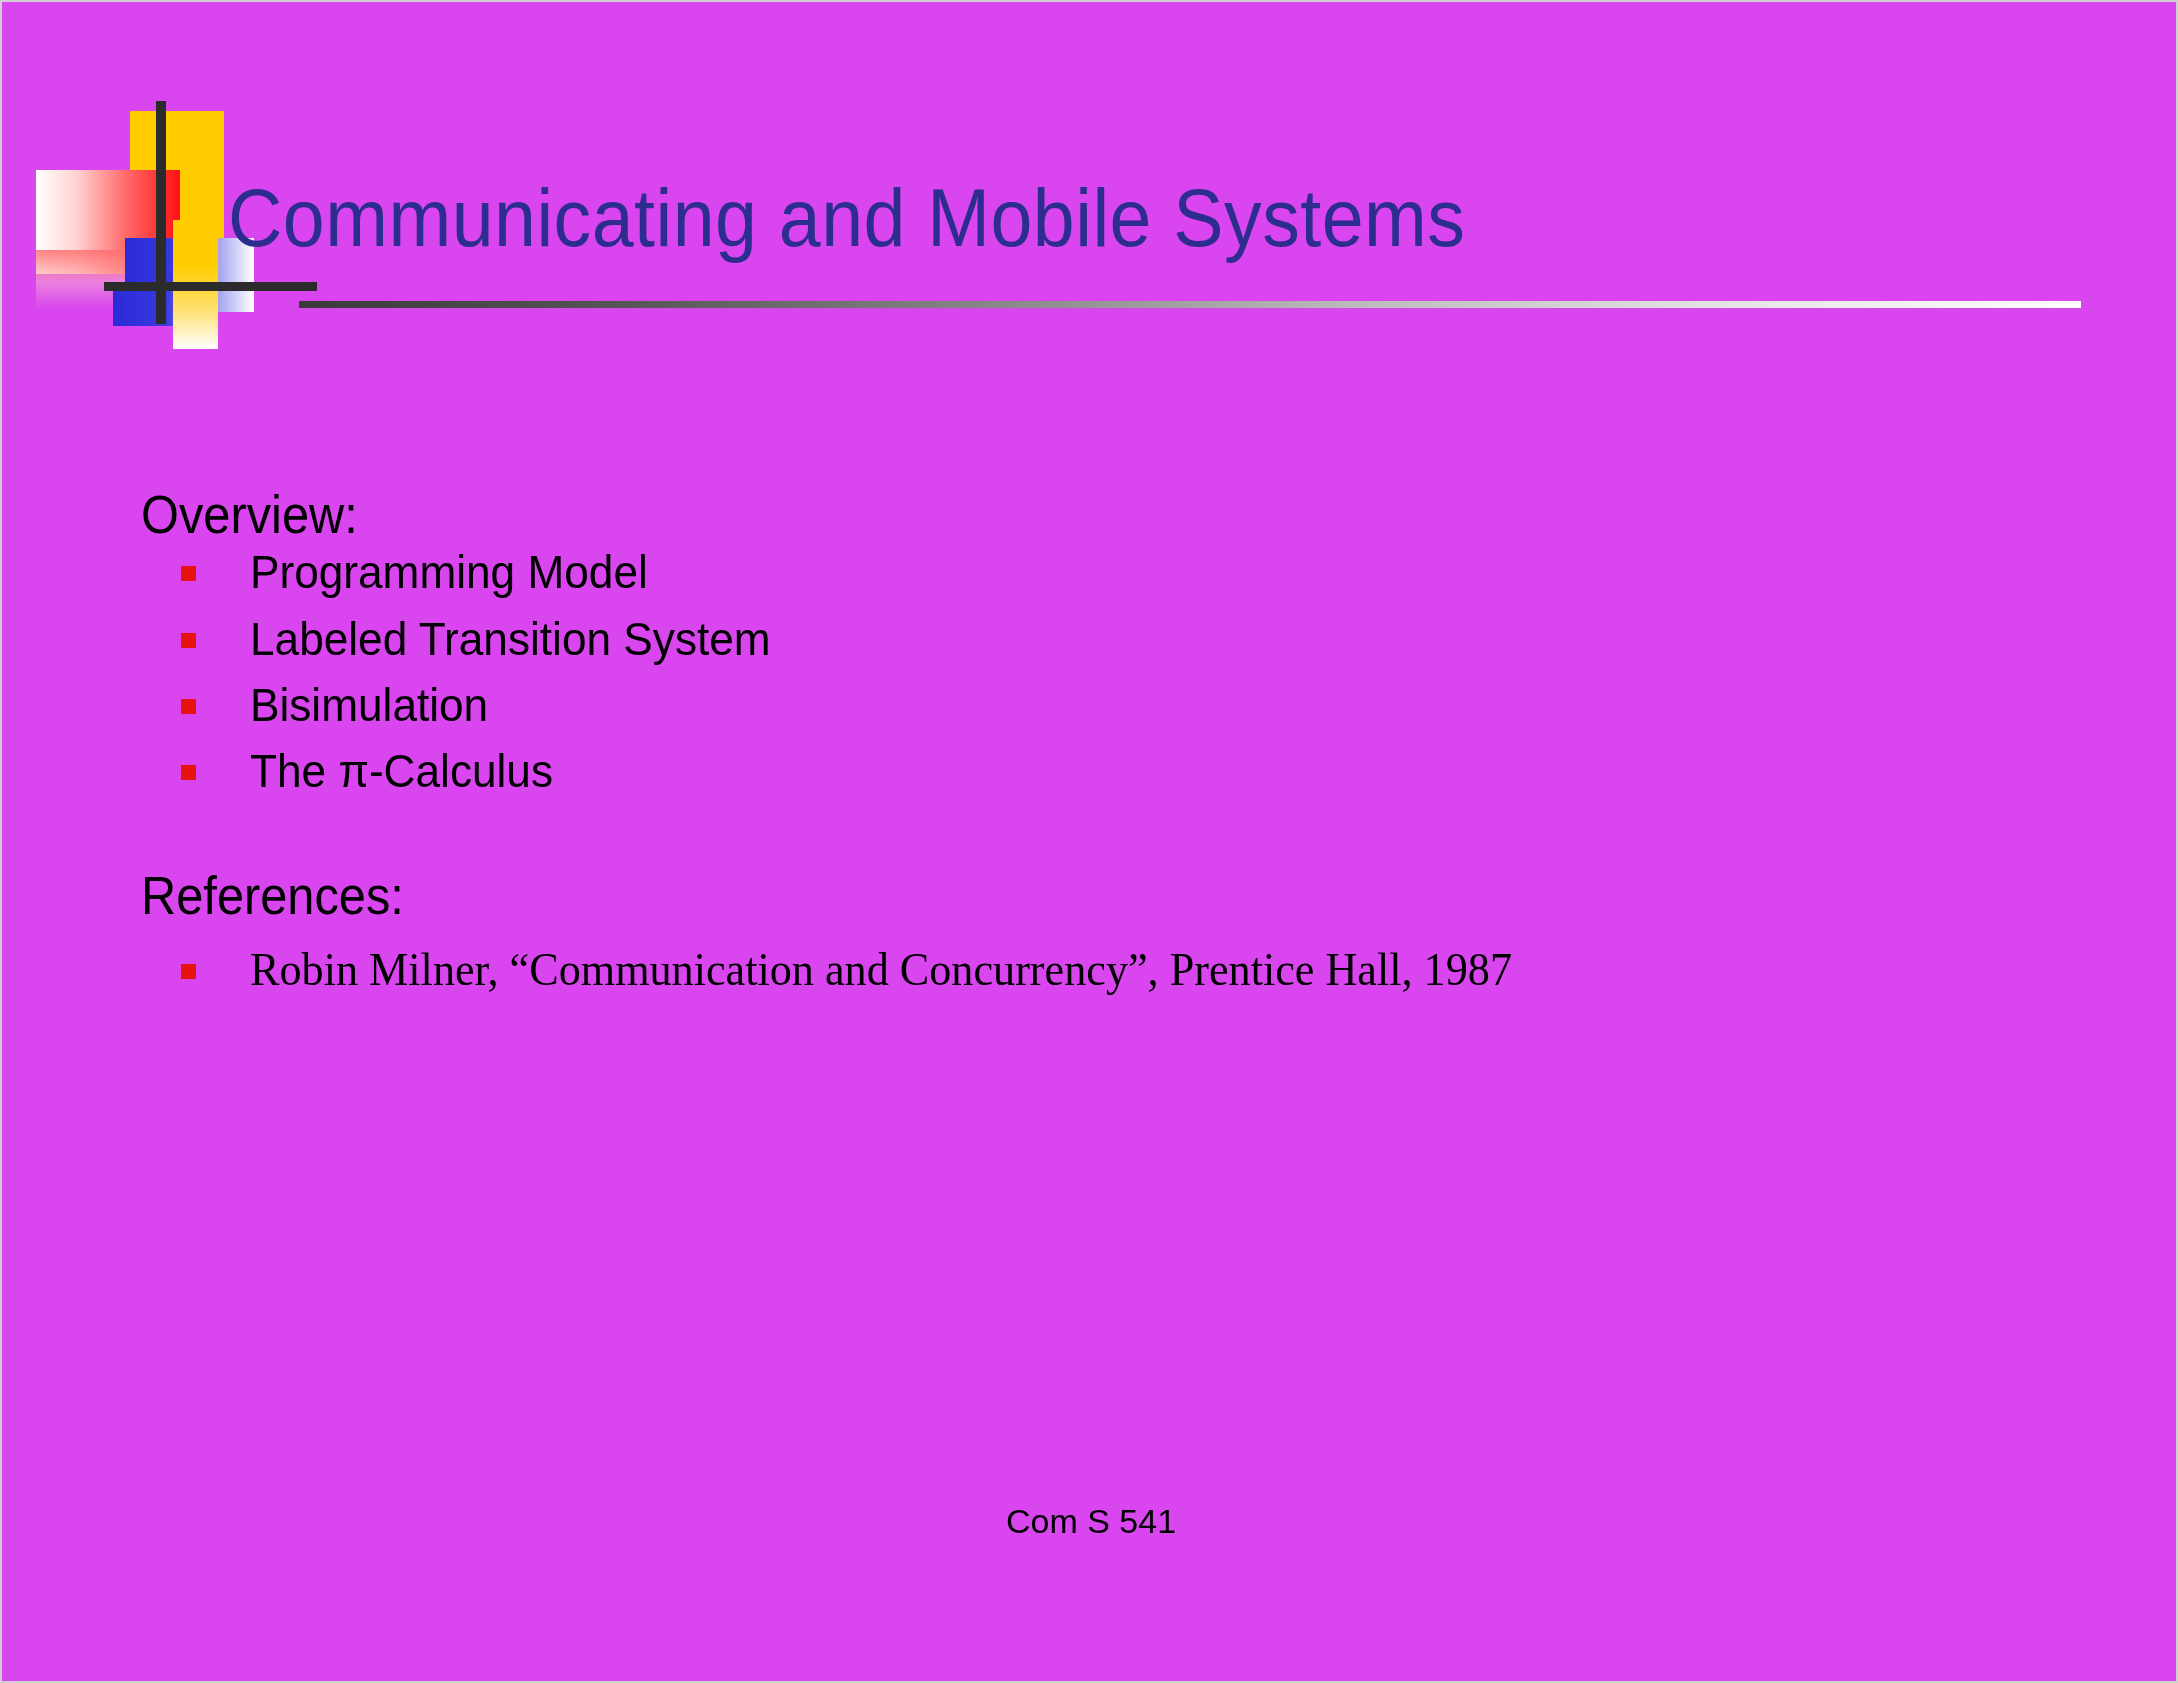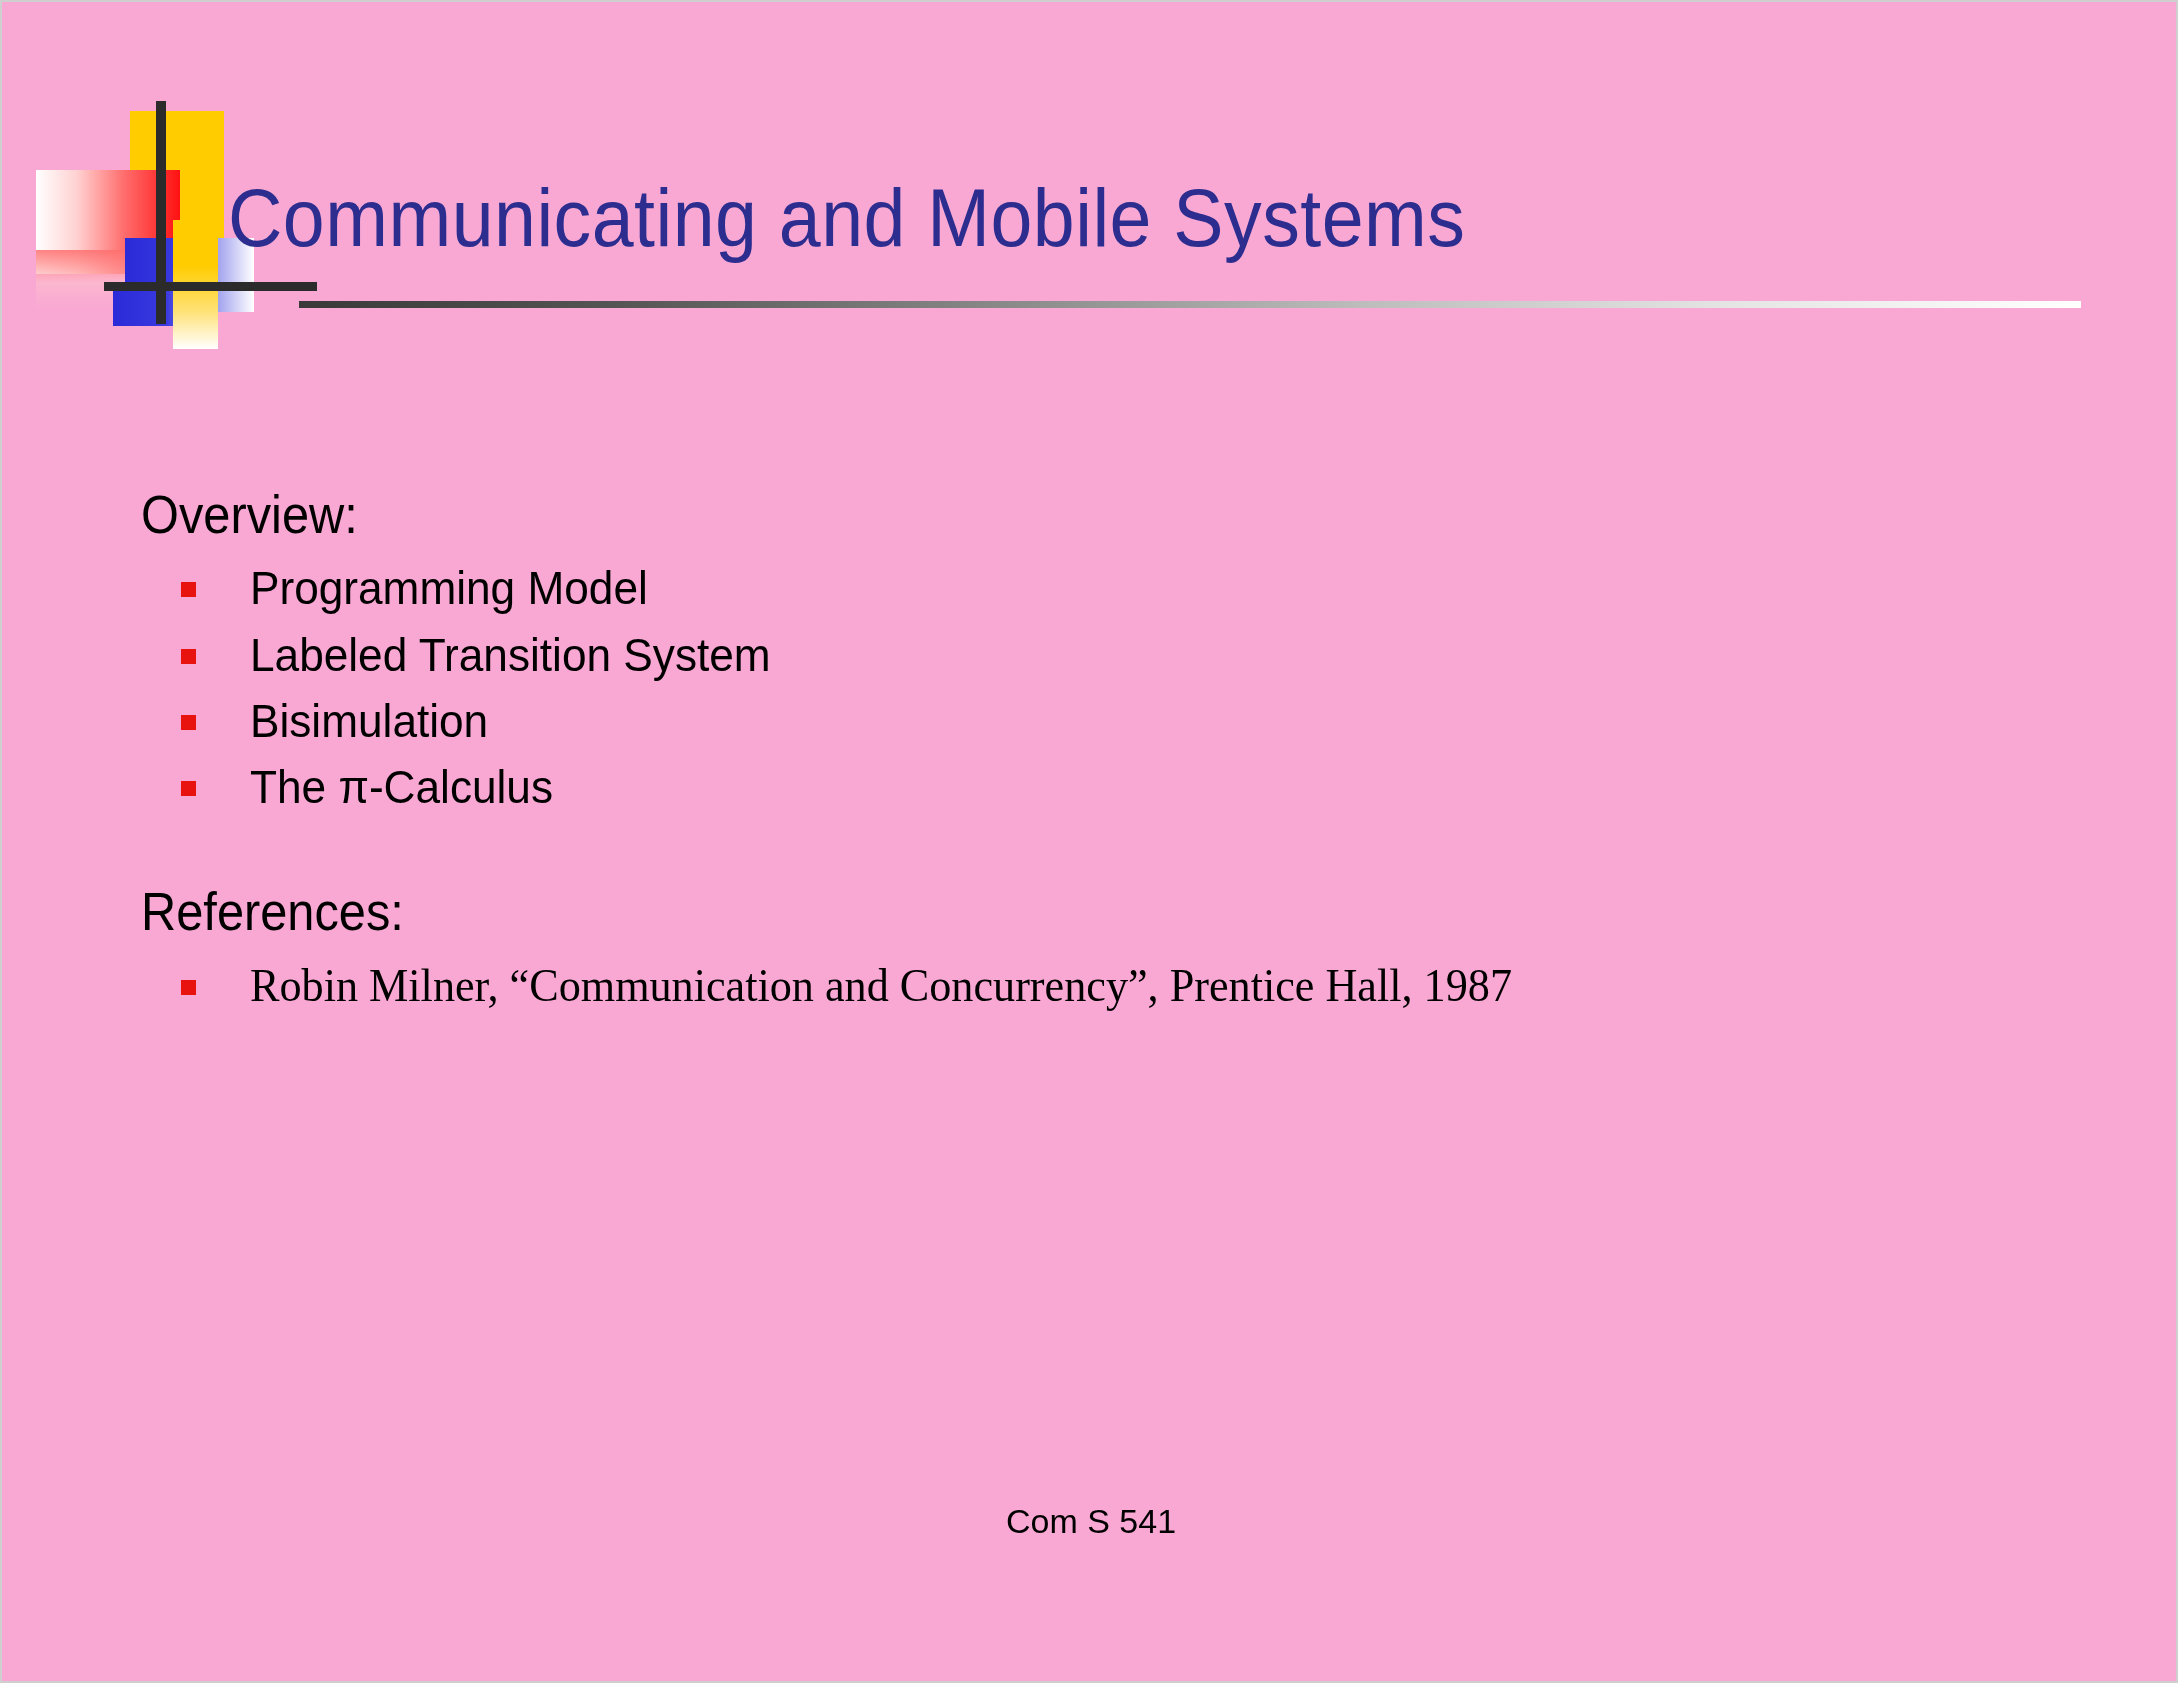--- a/index.html
+++ b/index.html
@@ -13,21 +13,21 @@
     position: relative;
     overflow: hidden;
     font-family: "Liberation Sans", sans-serif;
     -webkit-font-smoothing: antialiased;
   }
 
   
   #slide {
     position: absolute;
     inset: 0;
-    background: #f9a8d4;
+    background: #d946ef;
     border: 2px solid #cfcfcf;
     box-sizing: border-box;
   }
 
   
   #logo {
     position: absolute;
     left: 54px;
     top: 99px;
     width: 297px;
@@ -169,21 +169,21 @@
     width: 15px;
     height: 15px;
     background: #E8130F;
   }
   ul.bullets li .li-text {
     display: block;
     transform: scaleX(0.94);
     transform-origin: left center;
   }
 
-  #overview-list { margin-top: 16px; }
+  #overview-list { }
   #overview-list li { margin-bottom: 9px; }
 
   #references-head { margin-top: 69px; }
   #references-list { margin-top: 16px; }
   #references-list li { margin-bottom: 6px; font-family: Liberation Serif, serif; }
 
   
   #footer {
     position: absolute;
     left: 0;

